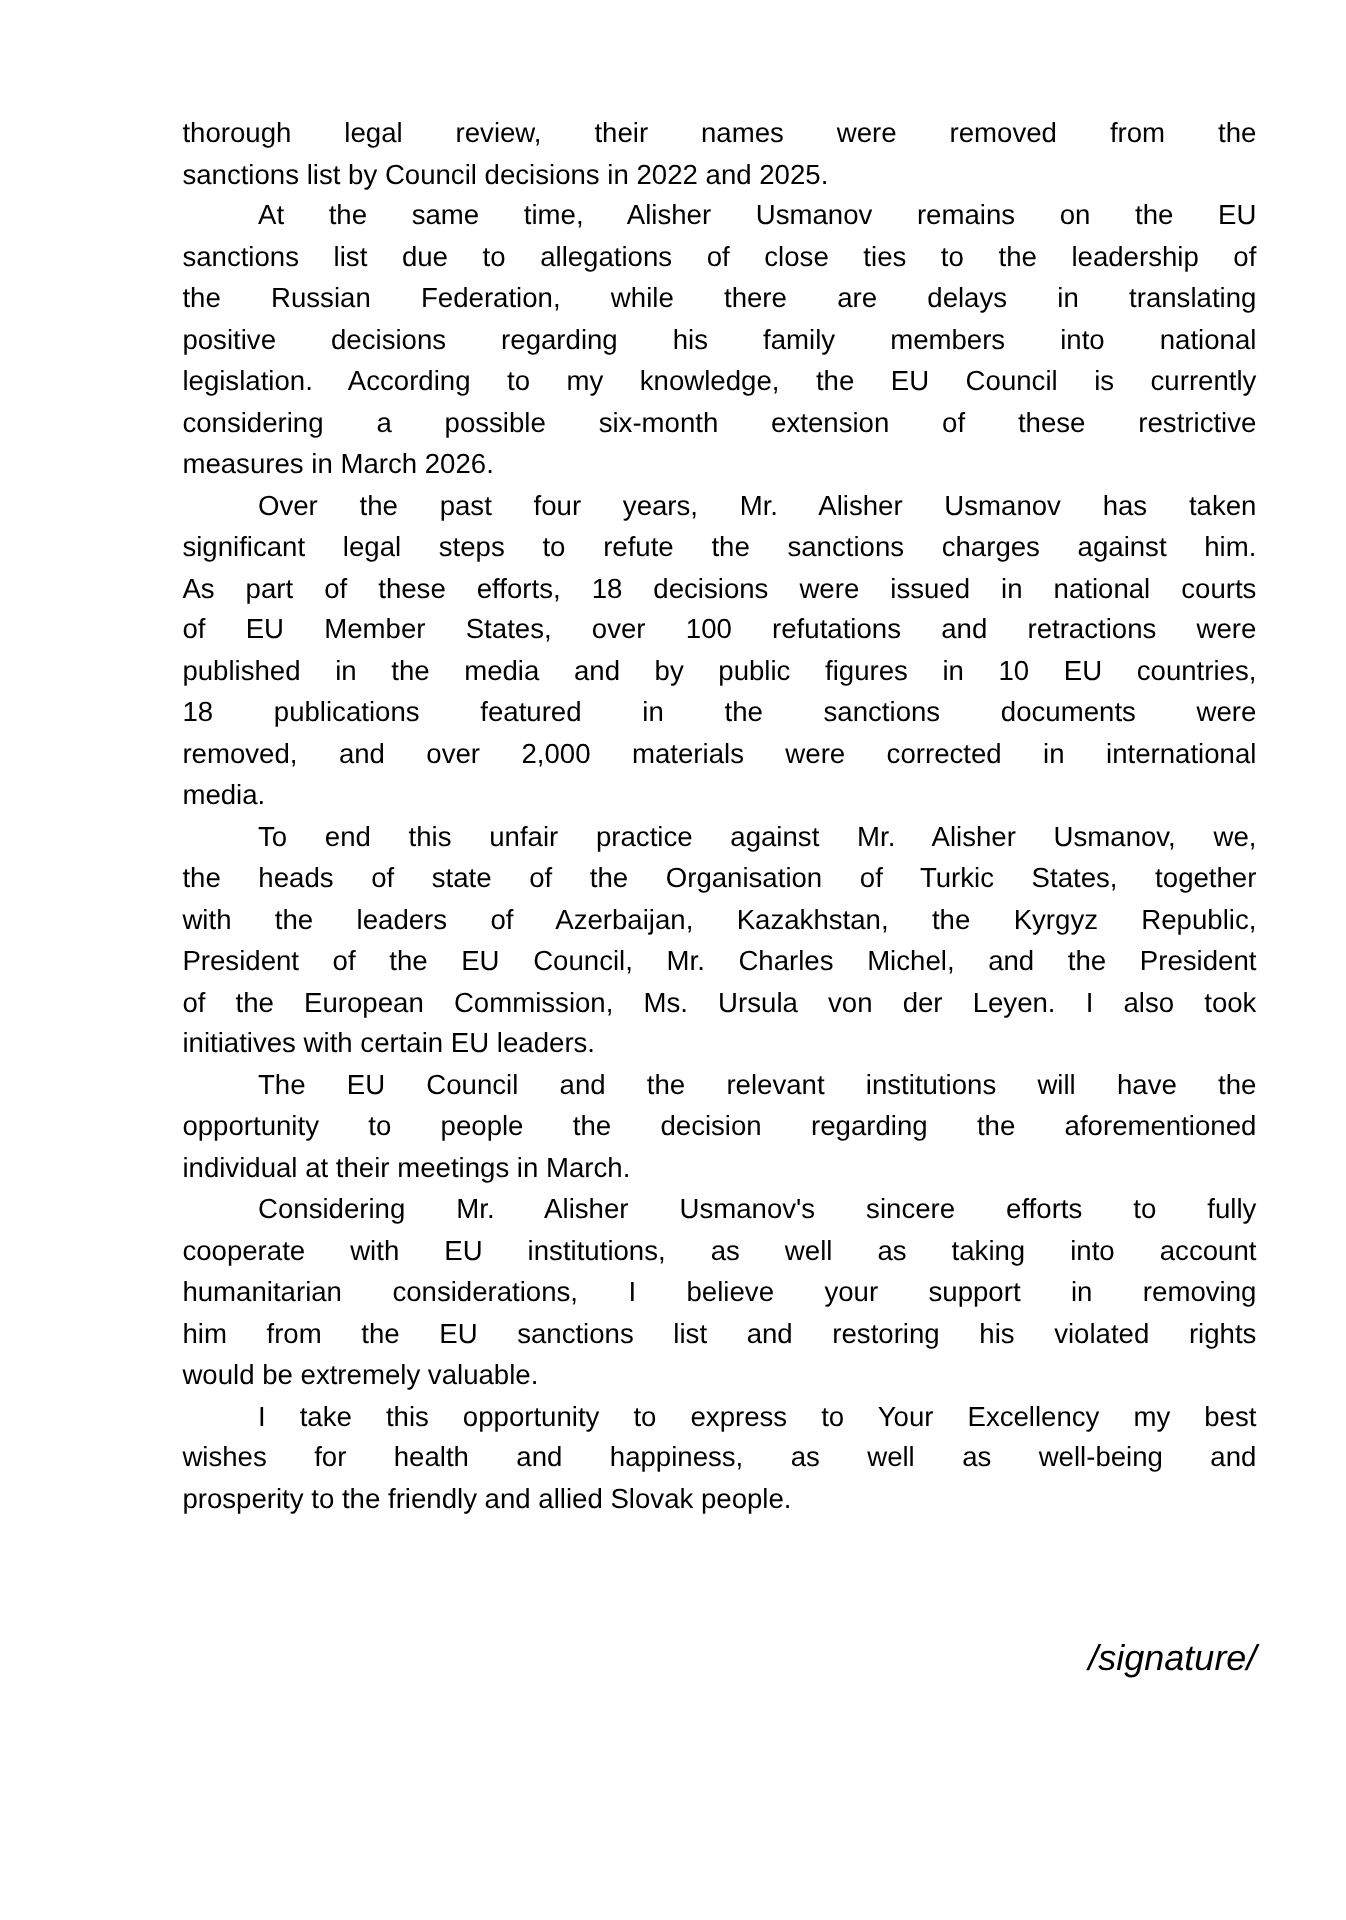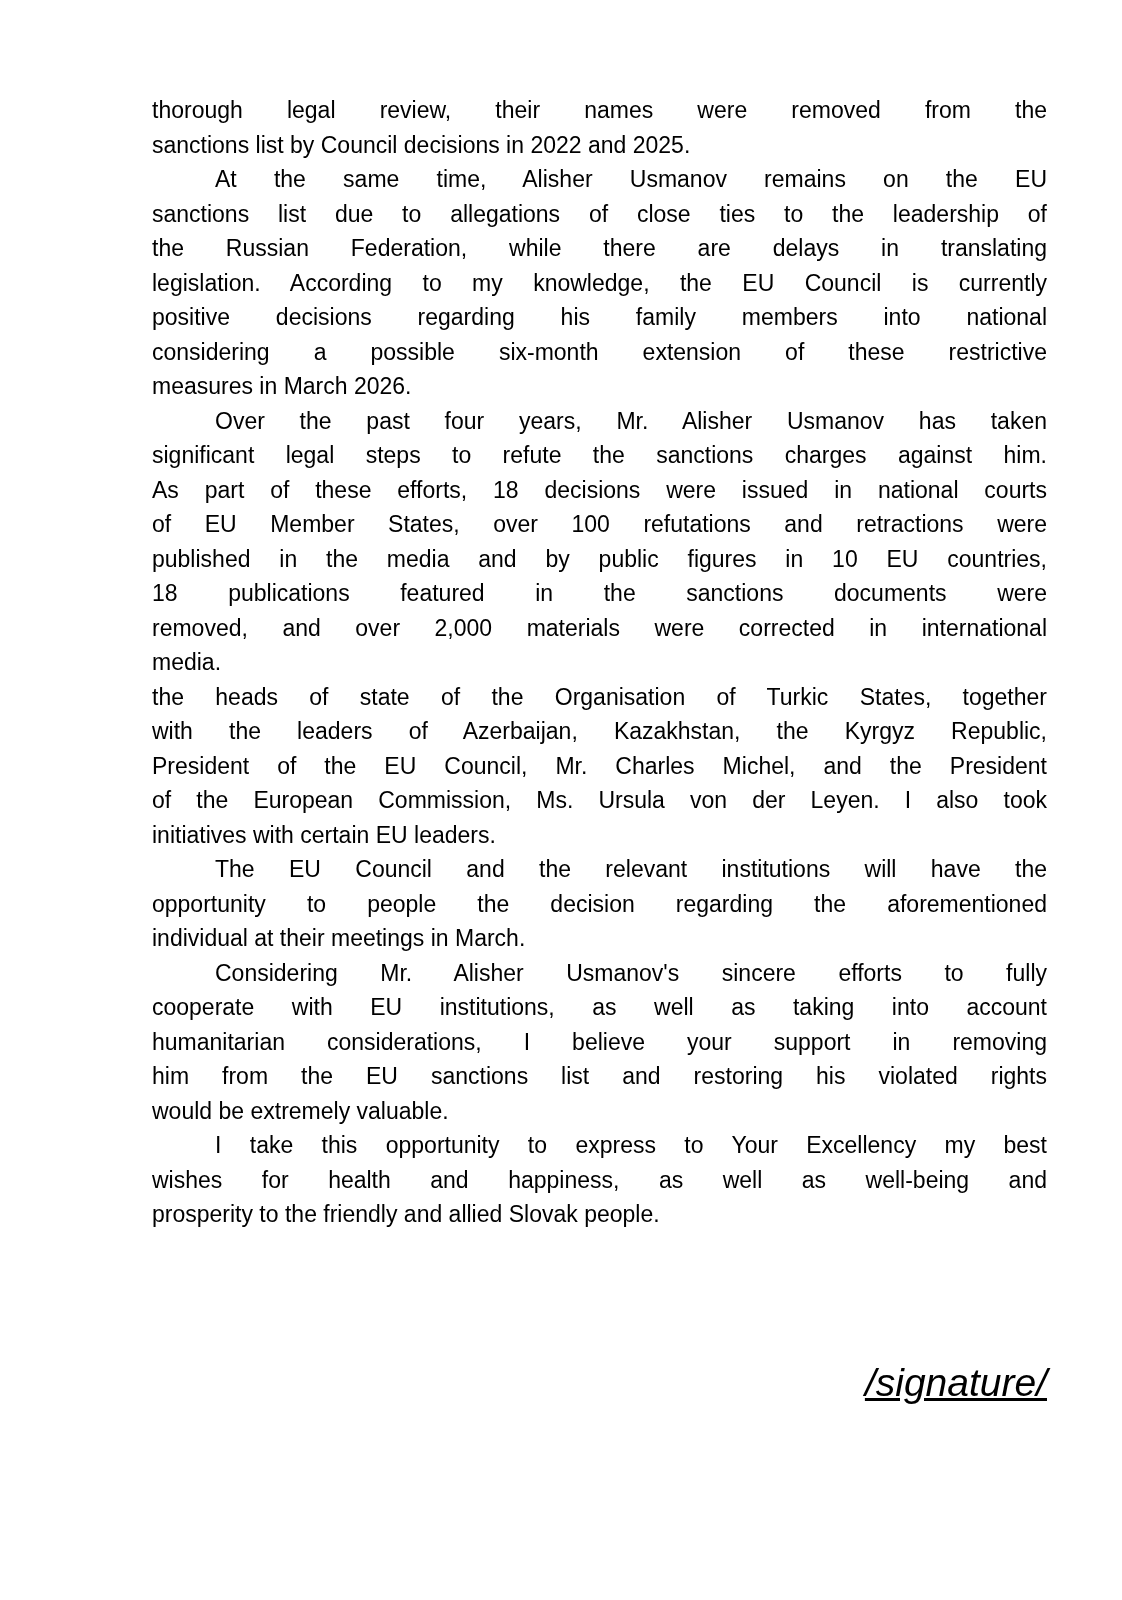--- a/index.html
+++ b/index.html
@@ -35,24 +35,23 @@
     text-align-last: left;
   }
   .ln.ind {
     text-indent: 63px;
   }
   .signature {
     position: absolute;
     top: 1366px;
     right: 75px;
     text-align: right;
-    font-size: 39px;
+    font-size: 30px;
     line-height: 34.5px;
     color: #000000;
-    text-decoration: underline;
   }
   .sig-notation {
     font-style: italic;
   }
   .sig-name {
     font-weight: 700;
   }
 </style>
 </head>
 <body>
@@ -63,38 +62,39 @@
 
     <div>
       <div class="ln">thorough legal review, their names were removed from the</div>
       <div class="ln end">sanctions list by Council decisions in 2022 and 2025.</div>
     </div>
 
     <div>
       <div class="ln ind">At the same time, Alisher Usmanov remains on the EU</div>
       <div class="ln">sanctions list due to allegations of close ties to the leadership of</div>
       <div class="ln">the Russian Federation, while there are delays in translating</div>
+      <div class="ln">positive decisions regarding his family members into national</div>
       <div class="ln">legislation. According to my knowledge, the EU Council is currently</div>
-      <div class="ln">positive decisions regarding his family members into national</div>
       <div class="ln">considering a possible six-month extension of these restrictive</div>
       <div class="ln end">measures in March 2026.</div>
     </div>
 
     <div>
       <div class="ln ind">Over the past four years, Mr. Alisher Usmanov has taken</div>
       <div class="ln">significant legal steps to refute the sanctions charges against him.</div>
       <div class="ln">As part of these efforts, 18 decisions were issued in national courts</div>
       <div class="ln">of EU Member States, over 100 refutations and retractions were</div>
       <div class="ln">published in the media and by public figures in 10 EU countries,</div>
       <div class="ln">18 publications featured in the sanctions documents were</div>
       <div class="ln">removed, and over 2,000 materials were corrected in international</div>
       <div class="ln end">media.</div>
     </div>
 
     <div>
+      <div class="ln ind">To end this unfair practice against Mr. Alisher Usmanov, we,</div>
       <div class="ln">the heads of state of the Organisation of Turkic States, together</div>
       <div class="ln">with the leaders of Azerbaijan, Kazakhstan, the Kyrgyz Republic,</div>
       <div class="ln">President of the EU Council, Mr. Charles Michel, and the President</div>
       <div class="ln">of the European Commission, Ms. Ursula von der Leyen. I also took</div>
       <div class="ln end">initiatives with certain EU leaders.</div>
     </div>
 
     <div>
       <div class="ln ind">The EU Council and the relevant institutions will have the</div>
       <div class="ln">opportunity to people the decision regarding the aforementioned</div>

